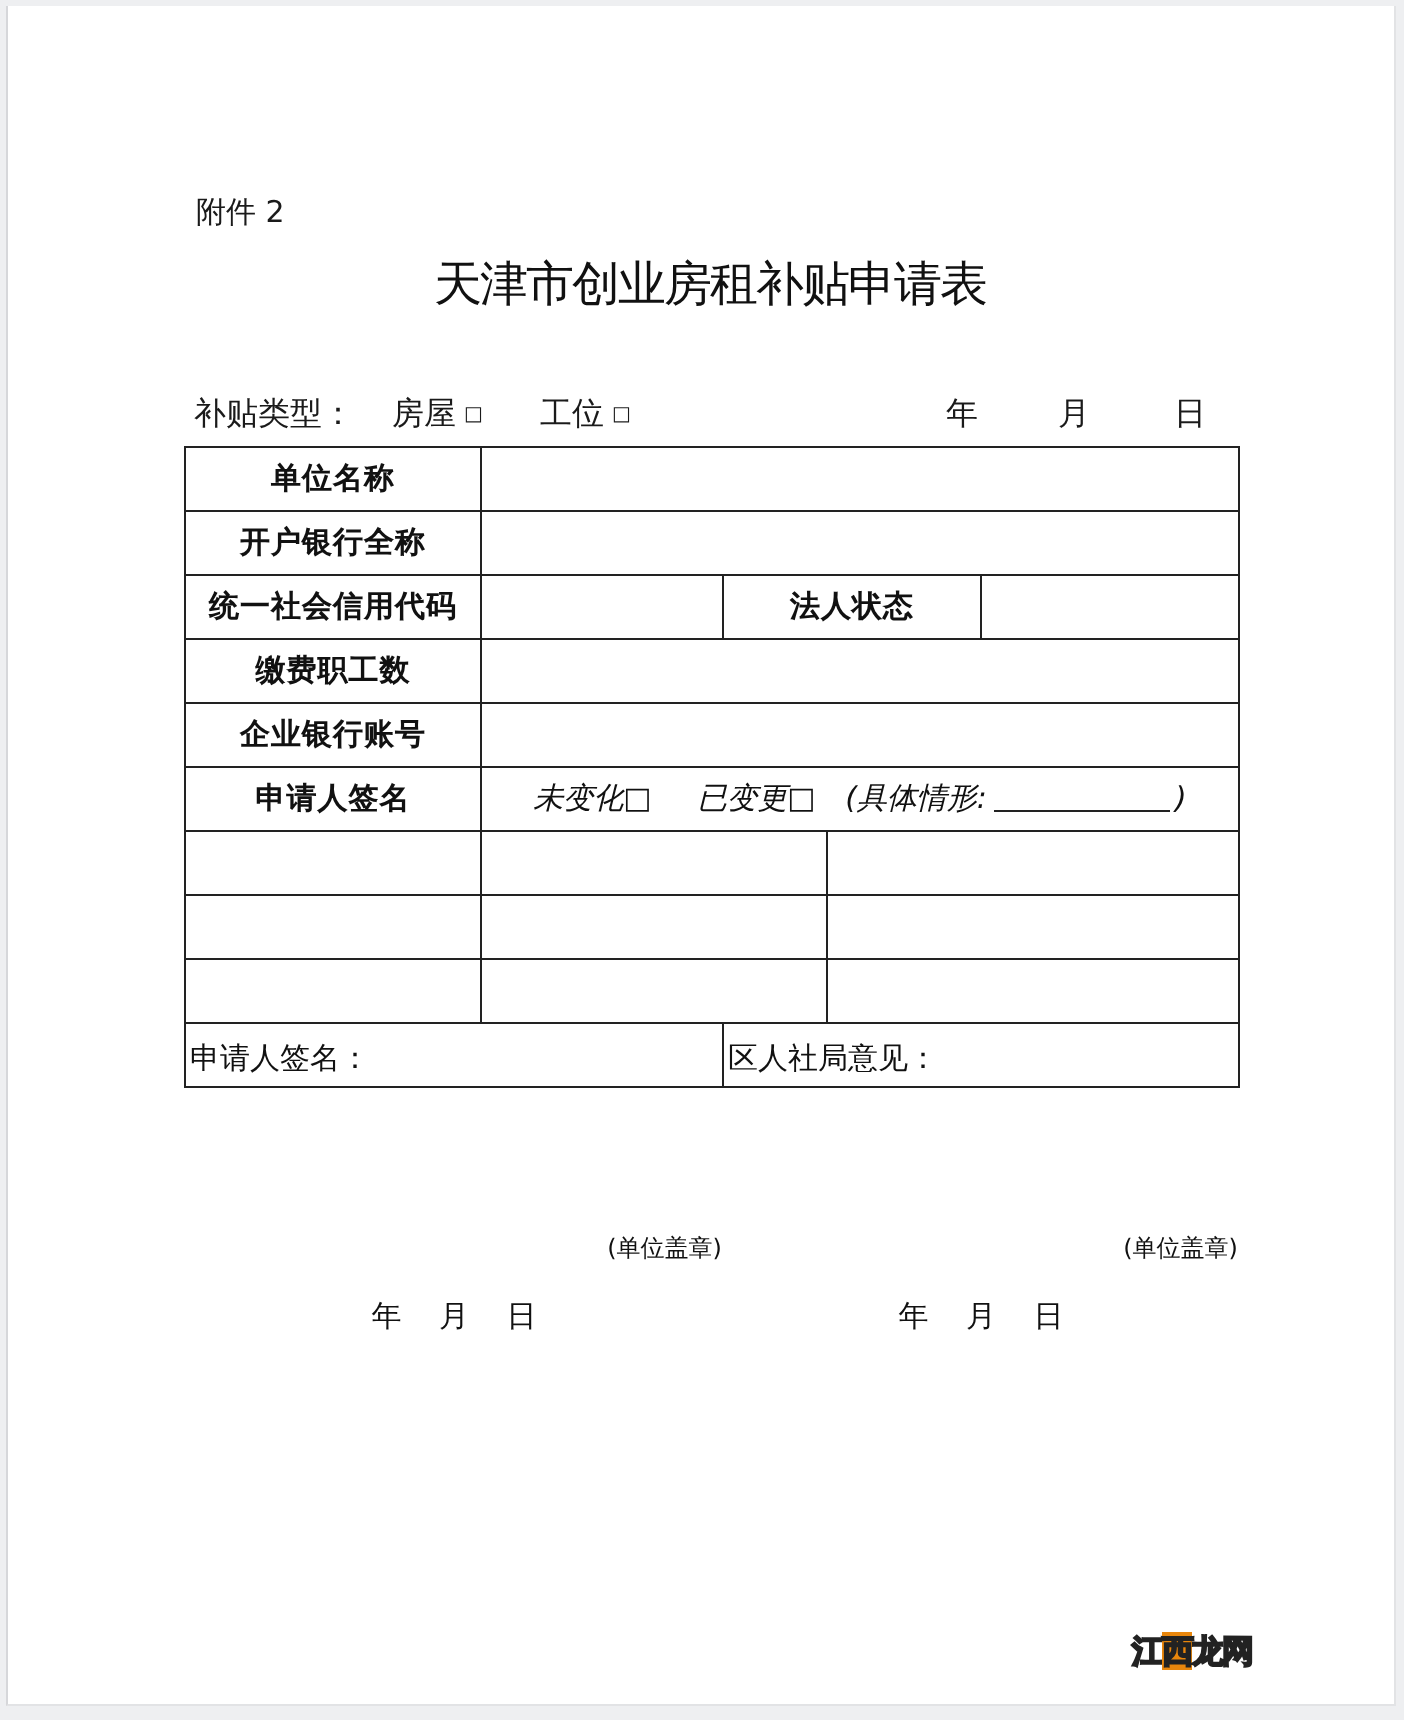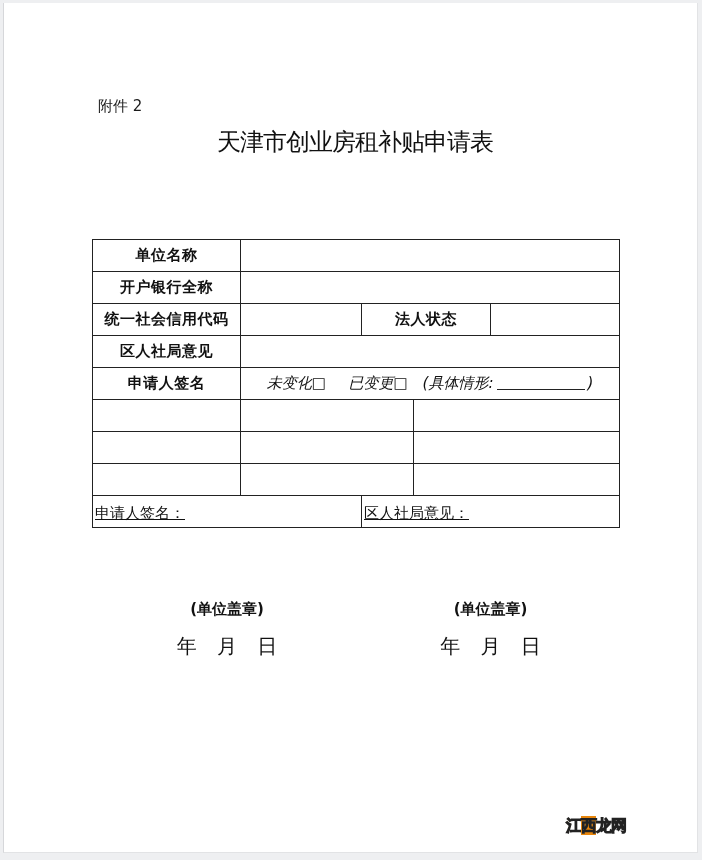--- a/index.html
+++ b/index.html
@@ -31,21 +31,21 @@
       letter-spacing: -1px;
     }
     .typeline {
       position: absolute; left: 93px; top: 194px; width: 520px; height: 22px;
       font-size: 16px; color: #1a1a1a;
     }
     .typeline span { position: absolute; top: 0; white-space: nowrap; }
     .cb { font-size: 10px; vertical-align: 2px; margin-left: 4px; }
 
     table.form {
-      position: absolute; left: 88px; top: 236px;
+      position: absolute; left: 88px; top: 220px;
       width: 527px;
       border-collapse: collapse;
       table-layout: fixed;
       padding-left: 16px;
     }
     table.form td {
       border: 1px solid #222;
       padding: 0;
       font-size: 15px;
       height: 32px;
@@ -53,39 +53,47 @@
       text-align: center;
       vertical-align: middle;
     }
     td.lbl { font-weight: bold; letter-spacing: 0.5px; }
     td.status { text-align: left; padding-left: 12px; font-size: 15px; white-space: nowrap; font-style: italic; }
     .blankline { display: inline-block; width: 88px; border-bottom: 1px solid #222; height: 12px; vertical-align: -2px; margin: 0 2px 0 4px; }
     td.sign {
       height: 176px; text-align: left; vertical-align: top;
       position: relative; font-size: 15px;
     }
-    .sign-title { position: absolute; left: 2px; top: 8px; text-decoration: underline; }
-    .seal { position: absolute; left: 0; width: 100%; top: 104px; text-align: center; font-size: 15px; font-weight: bold; }
-    .sdate { position: absolute; left: 0; width: 100%; top: 137px; text-align: center; font-size: 20px; word-spacing: 14px; }
+    .sign-title { position: absolute; left: 2px; top: 8px; }
+    .seal { position: absolute; left: 0; width: 100%; top: 104px; text-align: right; font-size: 12px; }
+    .sdate { position: absolute; left: 0; width: 100%; top: 137px; text-align: center; font-size: 15px; word-spacing: 14px; }
 
     .watermark {
       position: absolute; left: 566px; top: 816px;
       font-size: 16px; font-weight: bold; letter-spacing: -1px;
     }
     .wm-a { color: #f39a16; -webkit-text-stroke: 1px #222; }
     .wm-b { color: #ffffff; background: #e8860c; -webkit-text-stroke: 1px #222; }
     .wm-c { color: #ffffff; -webkit-text-stroke: 1px #222; }
   </style>
 </head>
 <body>
 
 <div class="page">
   <div class="attach">附件 2</div>
   <div class="title">天津市创业房租补贴申请表</div>
 
+  <div class="typeline">
+    <span style="left:0">补贴类型：</span>
+    <span style="left:99px"><span style="position:static">房屋</span><span style="position:static" class="cb">□</span></span>
+    <span style="left:173px"><span style="position:static">工位</span><span style="position:static" class="cb">□</span></span>
+    <span style="left:376px">年</span>
+    <span style="left:432px">月</span>
+    <span style="left:490px">日</span>
+  </div>
 
   <table class="form">
     <colgroup>
       <col style="width:148px">
       <col style="width:121px">
       <col style="width:52px">
       <col style="width:77px">
       <col style="width:129px">
     </colgroup>
     <tbody>
@@ -97,21 +105,25 @@
       <td class="lbl">开户银行全称</td>
       <td colspan="4"></td>
     </tr>
     <tr>
       <td class="lbl">统一社会信用代码</td>
       <td></td>
       <td colspan="2" class="lbl">法人状态</td>
       <td></td>
     </tr>
     <tr>
-      <td class="lbl">区人社局意见</td>
+      <td class="lbl">缴费职工数</td>
+      <td colspan="4"></td>
+    </tr>
+    <tr>
+      <td class="lbl">企业银行账号</td>
       <td colspan="4"></td>
     </tr>
     <tr>
       <td class="lbl">申请人签名</td>
       <td colspan="4" class="status">
         <span>未变化□</span>
         <span style="margin-left:18px">已变更□</span>
         <span style="margin-left:10px">(具体情形:</span><span class="blankline"></span><span>)</span>
       </td>
     </tr>

